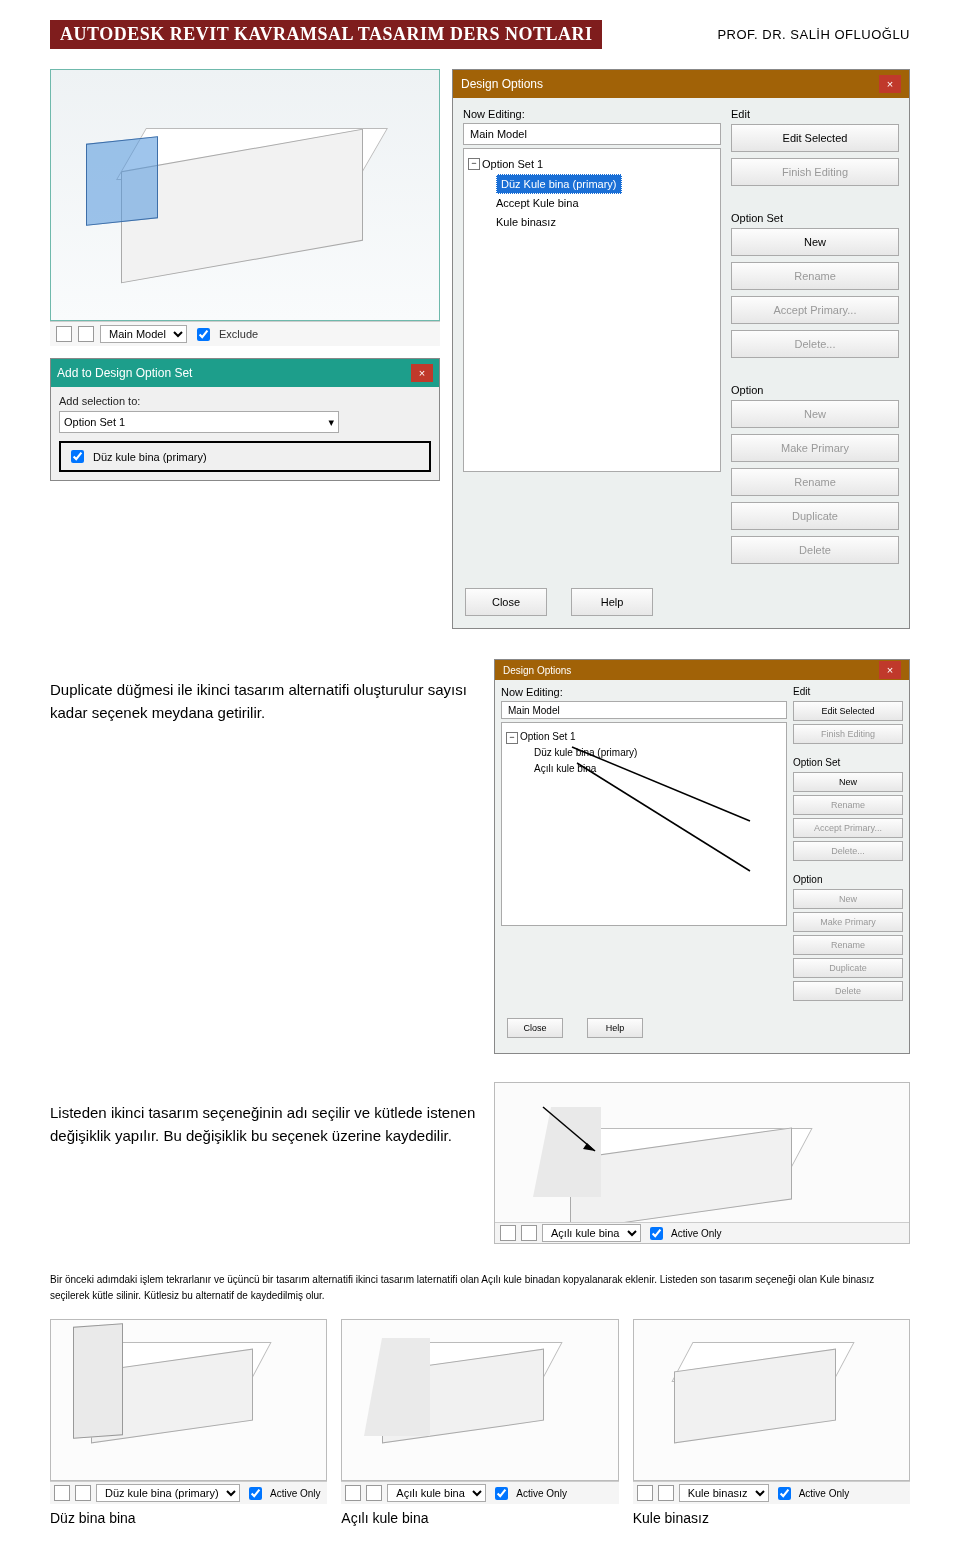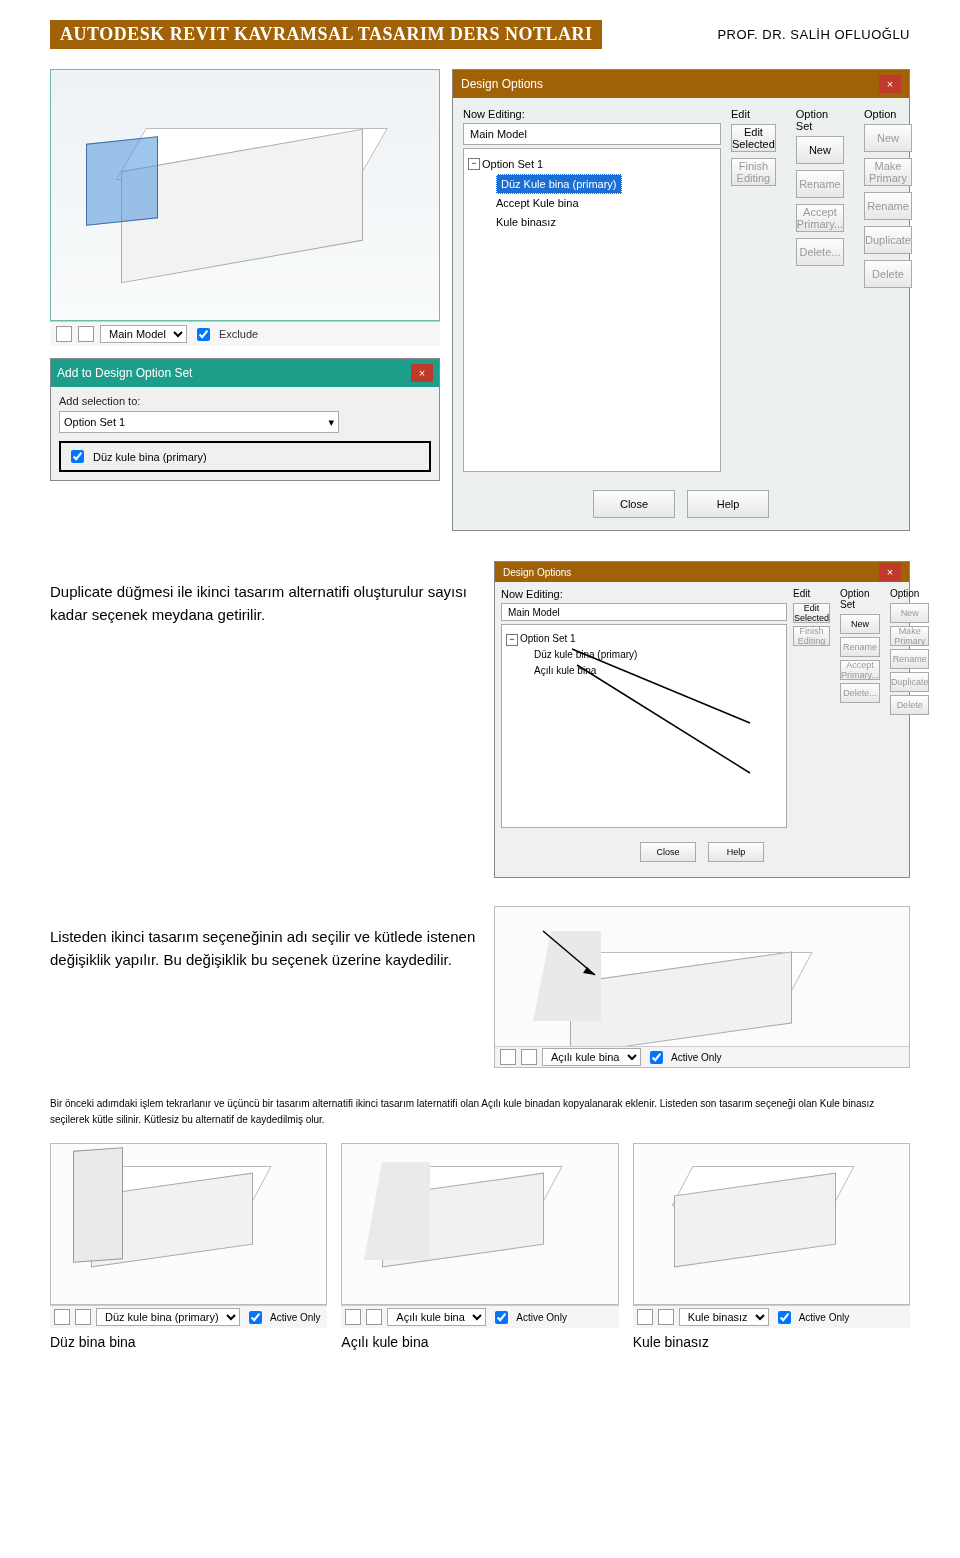--- a/index.html
+++ b/index.html
@@ -15,21 +15,21 @@
     box-sizing: border-box;
     position: relative;
   }
   .header-row {
     display: flex;
     justify-content: space-between;
     align-items: center;
     margin-bottom: 20px;
   }
   .title-band {
-    background: #a16207;
+    background: #7f1d1d;
     color: #fff;
     font-family: "Times New Roman", serif;
     font-weight: bold;
     font-size: 18px;
     padding: 4px 10px;
     letter-spacing: 0.5px;
   }
   .author-band {
     color: #000;
     font-family: Arial, sans-serif;
@@ -149,21 +149,21 @@
   }
   .do-title {
     background: #a16207;
     color: #fff;
     height: 28px;
     display: flex; justify-content: space-between; align-items: center;
     padding: 0 8px;
   }
   .do-body { display: flex; padding: 10px; gap: 10px; }
   .do-left { flex: 1; }
-  .do-right { width: 168px; display:flex; flex-direction: row; gap: 20px; }
+  .do-right { width: 168px; display:flex; flex-direction: column; gap: 20px; }
   .do-fieldlabel { font-size: 11px; margin-bottom: 3px; }
   .do-oneline {
     height: 22px; border: 1px solid #aaa; background: #fff;
     font-size: 11px; padding: 2px 6px; box-sizing: border-box;
     display:flex; align-items:center;
   }
   .do-tree {
     height: 310px; border: 1px solid #aaa; background: #fff;
     padding: 6px 4px; font-size: 11px; line-height: 1.7;
     margin-top: 3px;
@@ -186,21 +186,21 @@
   .do-group .group-title { font-size: 11px; margin-bottom: 4px; }
   .do-btn {
     height: 26px; border: 1px solid #aaa;
     background: linear-gradient(#fdfdfd,#e7e7e7);
     font-size: 11px; text-align: center;
     display:flex; align-items:center; justify-content:center;
     margin-bottom: 6px;
   }
   .do-btn.disabled { color: #999; }
   .do-bottom-buttons {
-    display:flex; justify-content:center; gap:12px;
+    display:flex; justify-content:flex-start; gap:24px;
     padding: 8px 12px 12px;
   }
   .do-bottom-buttons .do-btn { width: 80px; margin: 0; }
   .paragraph {
     font-family: "Century Gothic", Arial, sans-serif;
     font-size: 15px;
     line-height: 1.5;
     margin: 20px 0;
     max-width: 430px;
   }

